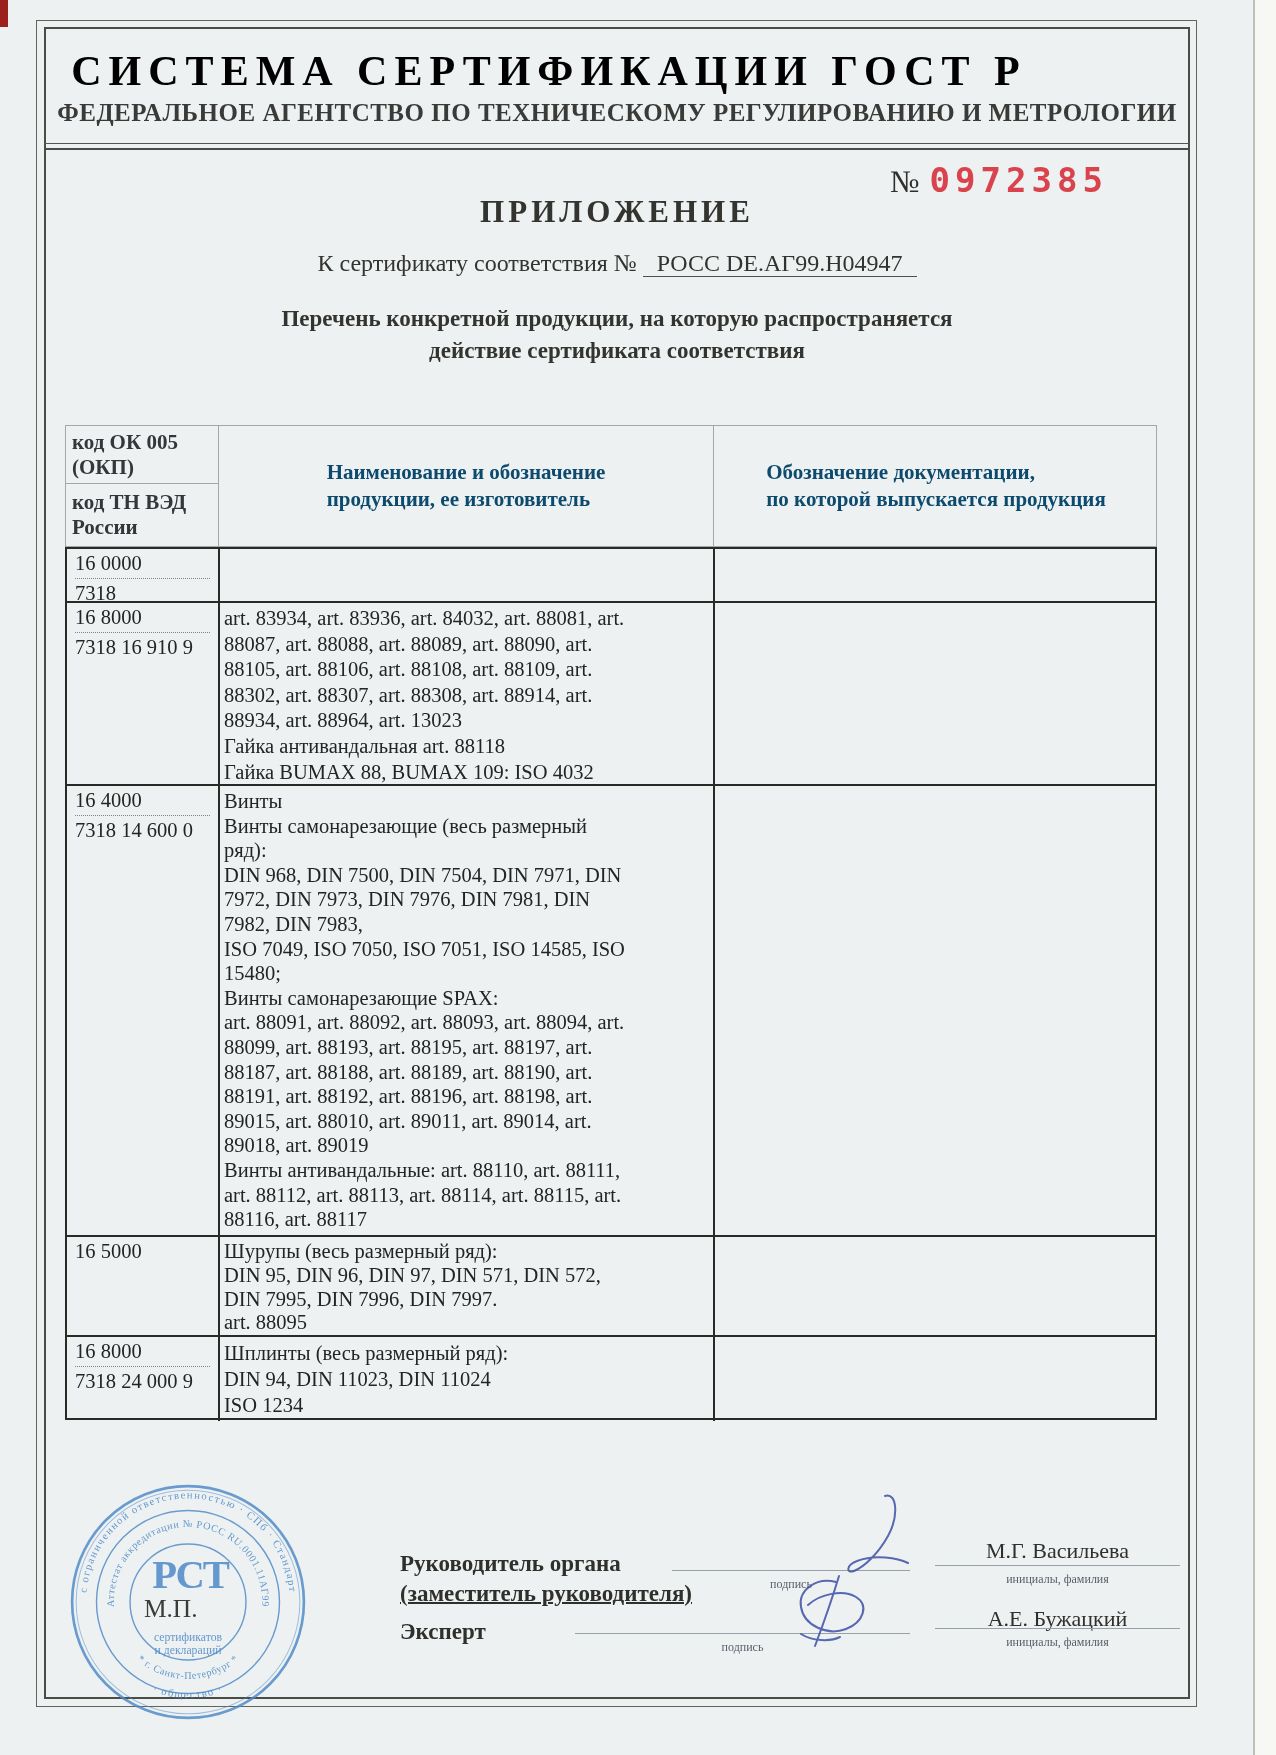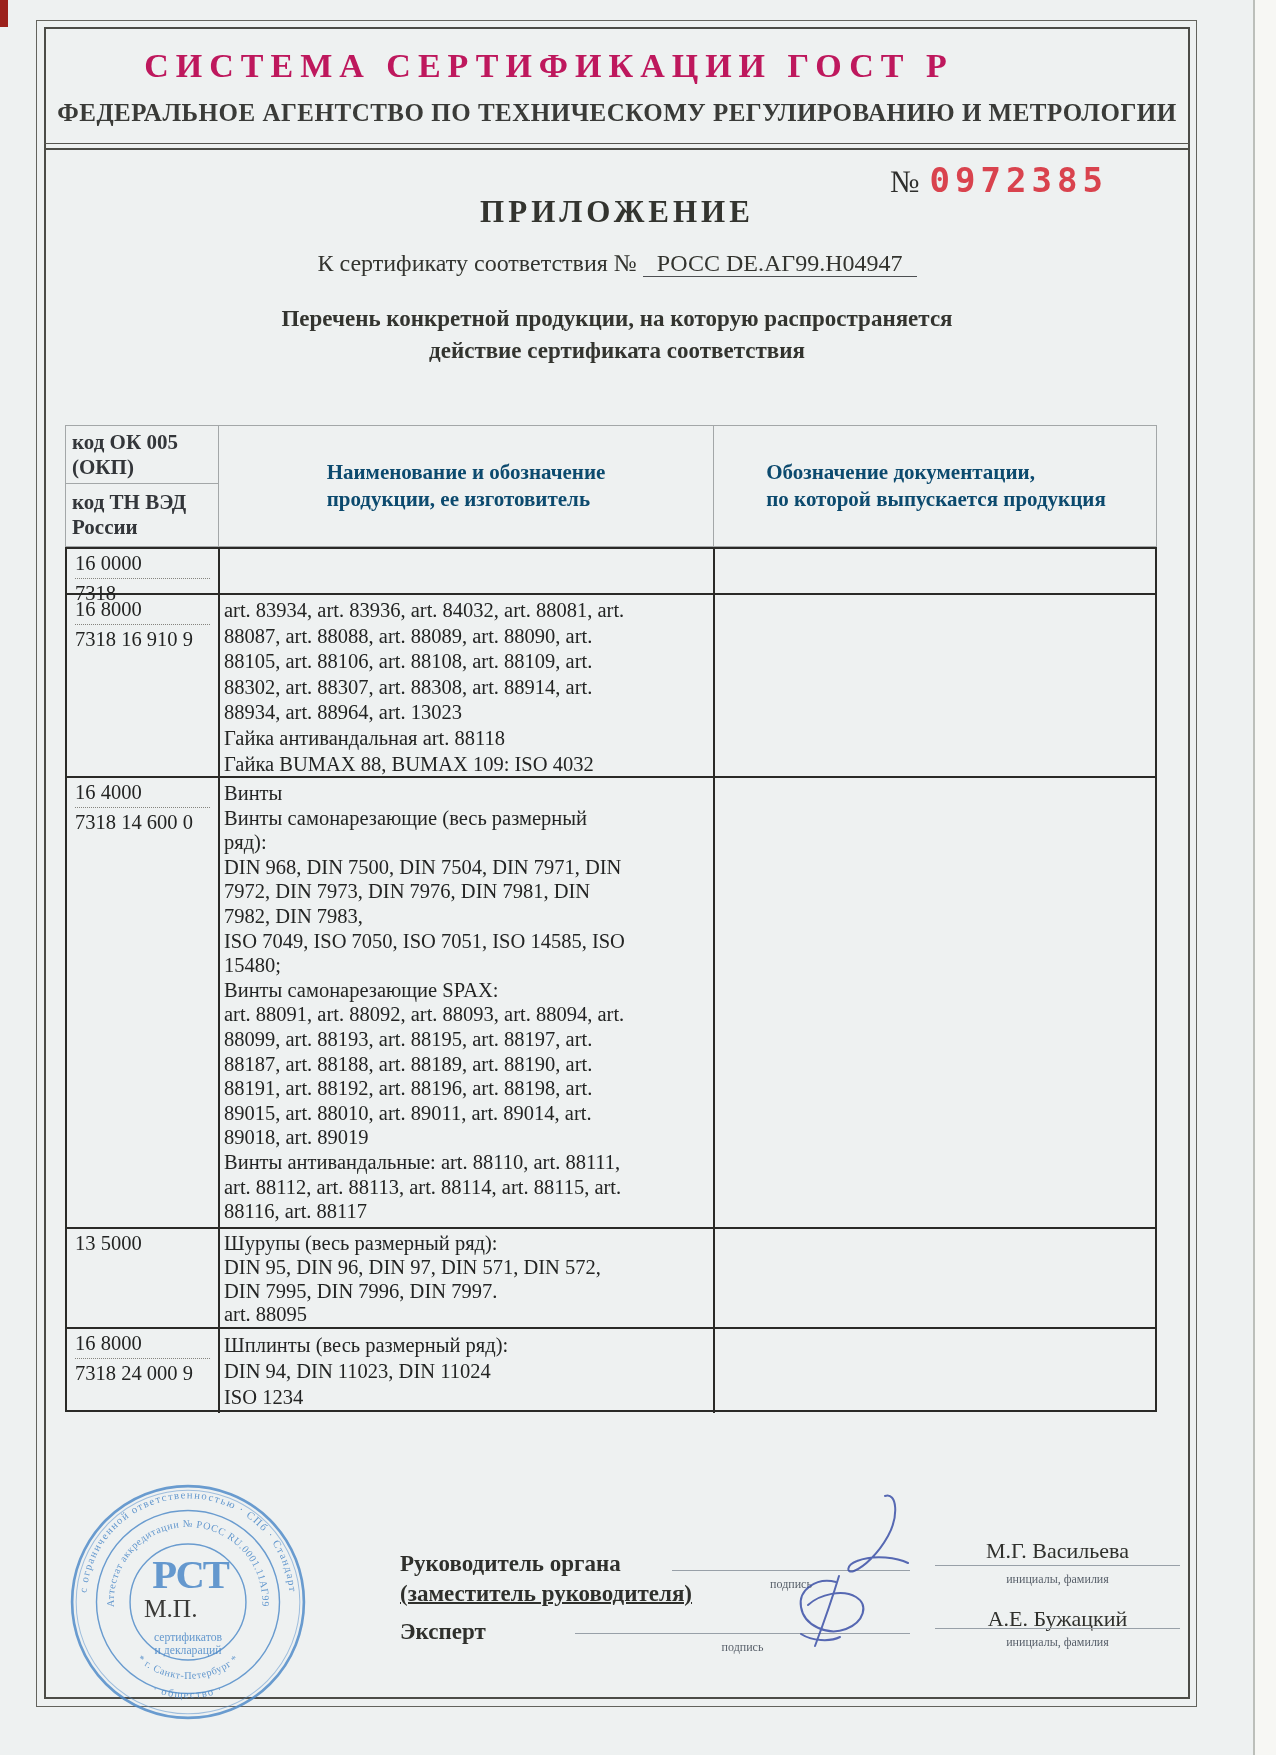--- a/index.html
+++ b/index.html
@@ -6,22 +6,22 @@
   *{box-sizing:border-box;}
   #page{position:relative;width:1276px;height:1755px;background:#eef1f1;overflow:hidden;
         font-family:"Liberation Serif", serif;color:#2e2f2d;}
   .abs{position:absolute;}
   
   .scan-right{left:1253px;top:0;width:23px;height:1755px;background:#f7f7f4;border-left:2px solid #bcbfba;}
   .red-corner{left:0;top:0;width:8px;height:27px;background:#9c211c;}
   .border-outer{left:36px;top:20px;width:1161px;height:1687px;border:1px solid #63635d;}
   .border-inner{left:44px;top:27px;width:1146px;height:1672px;border:2px solid #4c4c47;}
   
-  .t1{left:44px;top:47px;width:1010px;text-align:center;font-size:34px;font-weight:bold;
-      letter-spacing:7px;color:#be185d;}
+  .t1{left:44px;top:47px;width:1010px;text-align:center;font-size:42px;font-weight:bold;
+      letter-spacing:7px;color:#000000;}
   .t2{left:44px;top:99px;width:1146px;text-align:center;font-size:25px;font-weight:bold;
       letter-spacing:.5px;color:#3a3b38;}
   .hline1{left:44px;top:143px;width:1146px;height:1px;background:#55544f;}
   .hline2{left:44px;top:148px;width:1146px;height:2px;background:#4c4c47;}
   
   .numwrap{left:890px;top:160px;white-space:nowrap;}
   .numsign{font-size:31px;color:#2e2f2d;}
   .numval{font-family:"DejaVu Sans Mono", monospace;font-size:34px;font-weight:600;
           color:#d9434e;letter-spacing:5px;margin-left:10px;}
   .doctitle{left:44px;top:194px;width:1146px;text-align:center;font-size:31px;font-weight:bold;
@@ -43,21 +43,21 @@
          font-weight:700;color:#33363a;}
   
   .tbody{left:65px;top:547px;width:1092px;border:2px solid #2a2a27;}
   .trow{display:grid;grid-template-columns:153px 495px 444px;border-top:2px solid #2a2a27;}
   .trow:first-child{border-top:none;}
   .td{border-right:2px solid #2a2a27;padding:3px 8px;font-size:20.5px;color:#232423;}
   .td:last-child{border-right:none;}
   .codes .ct{display:block;border-bottom:1px dotted #85857f;padding-bottom:3px;margin-bottom:3px;}
   .codes .ct.nodot{border-bottom:none;}
   .prod{white-space:pre-line;padding-left:4px;}
-  .r1{height:44px;} .r2{height:183px;} .r3{height:451px;} .r4{height:100px;} .r5{height:83px;}
+  .r1{height:52px;} .r2{height:183px;} .r3{height:451px;} .r4{height:100px;} .r5{height:83px;}
   .r2 .prod{line-height:25.6px;} .r3 .prod{line-height:24.6px;}
   .r4 .prod{line-height:23.8px;} .r5 .prod{line-height:26px;}
   
   .role{font-size:23px;font-weight:bold;color:#2f302c;white-space:nowrap;}
   .role1a{left:400px;top:1551px;}
   .role1b{left:400px;top:1581px;text-decoration:underline;text-decoration-thickness:2px;}
   .role2{left:400px;top:1619px;}
   .sline{border-bottom:1.5px solid #98a0a8;height:1px;}
   .sl1{left:672px;top:1570px;width:238px;}
   .sl2{left:575px;top:1633px;width:335px;}
@@ -166,21 +166,21 @@
 89015, art.  88010, art.  89011, art. 89014, art.
 89018, art. 89019
 Винты антивандальные: art. 88110, art. 88111,
 art. 88112, art. 88113, art. 88114, art. 88115, art.
 88116, art. 88117</div>
       <div class="td"></div>
     </div>
 
     <div class="trow r4">
       <div class="td codes">
-        <span class="ct nodot">13 5000</span>
+        <span class="ct nodot">16 5000</span>
         <span></span>
       </div>
       <div class="td prod">Шурупы (весь размерный ряд):
 DIN 95, DIN 96, DIN 97, DIN 571, DIN 572,
 DIN 7995, DIN 7996, DIN 7997.
 art. 88095</div>
       <div class="td"></div>
     </div>
 
     <div class="trow r5">

